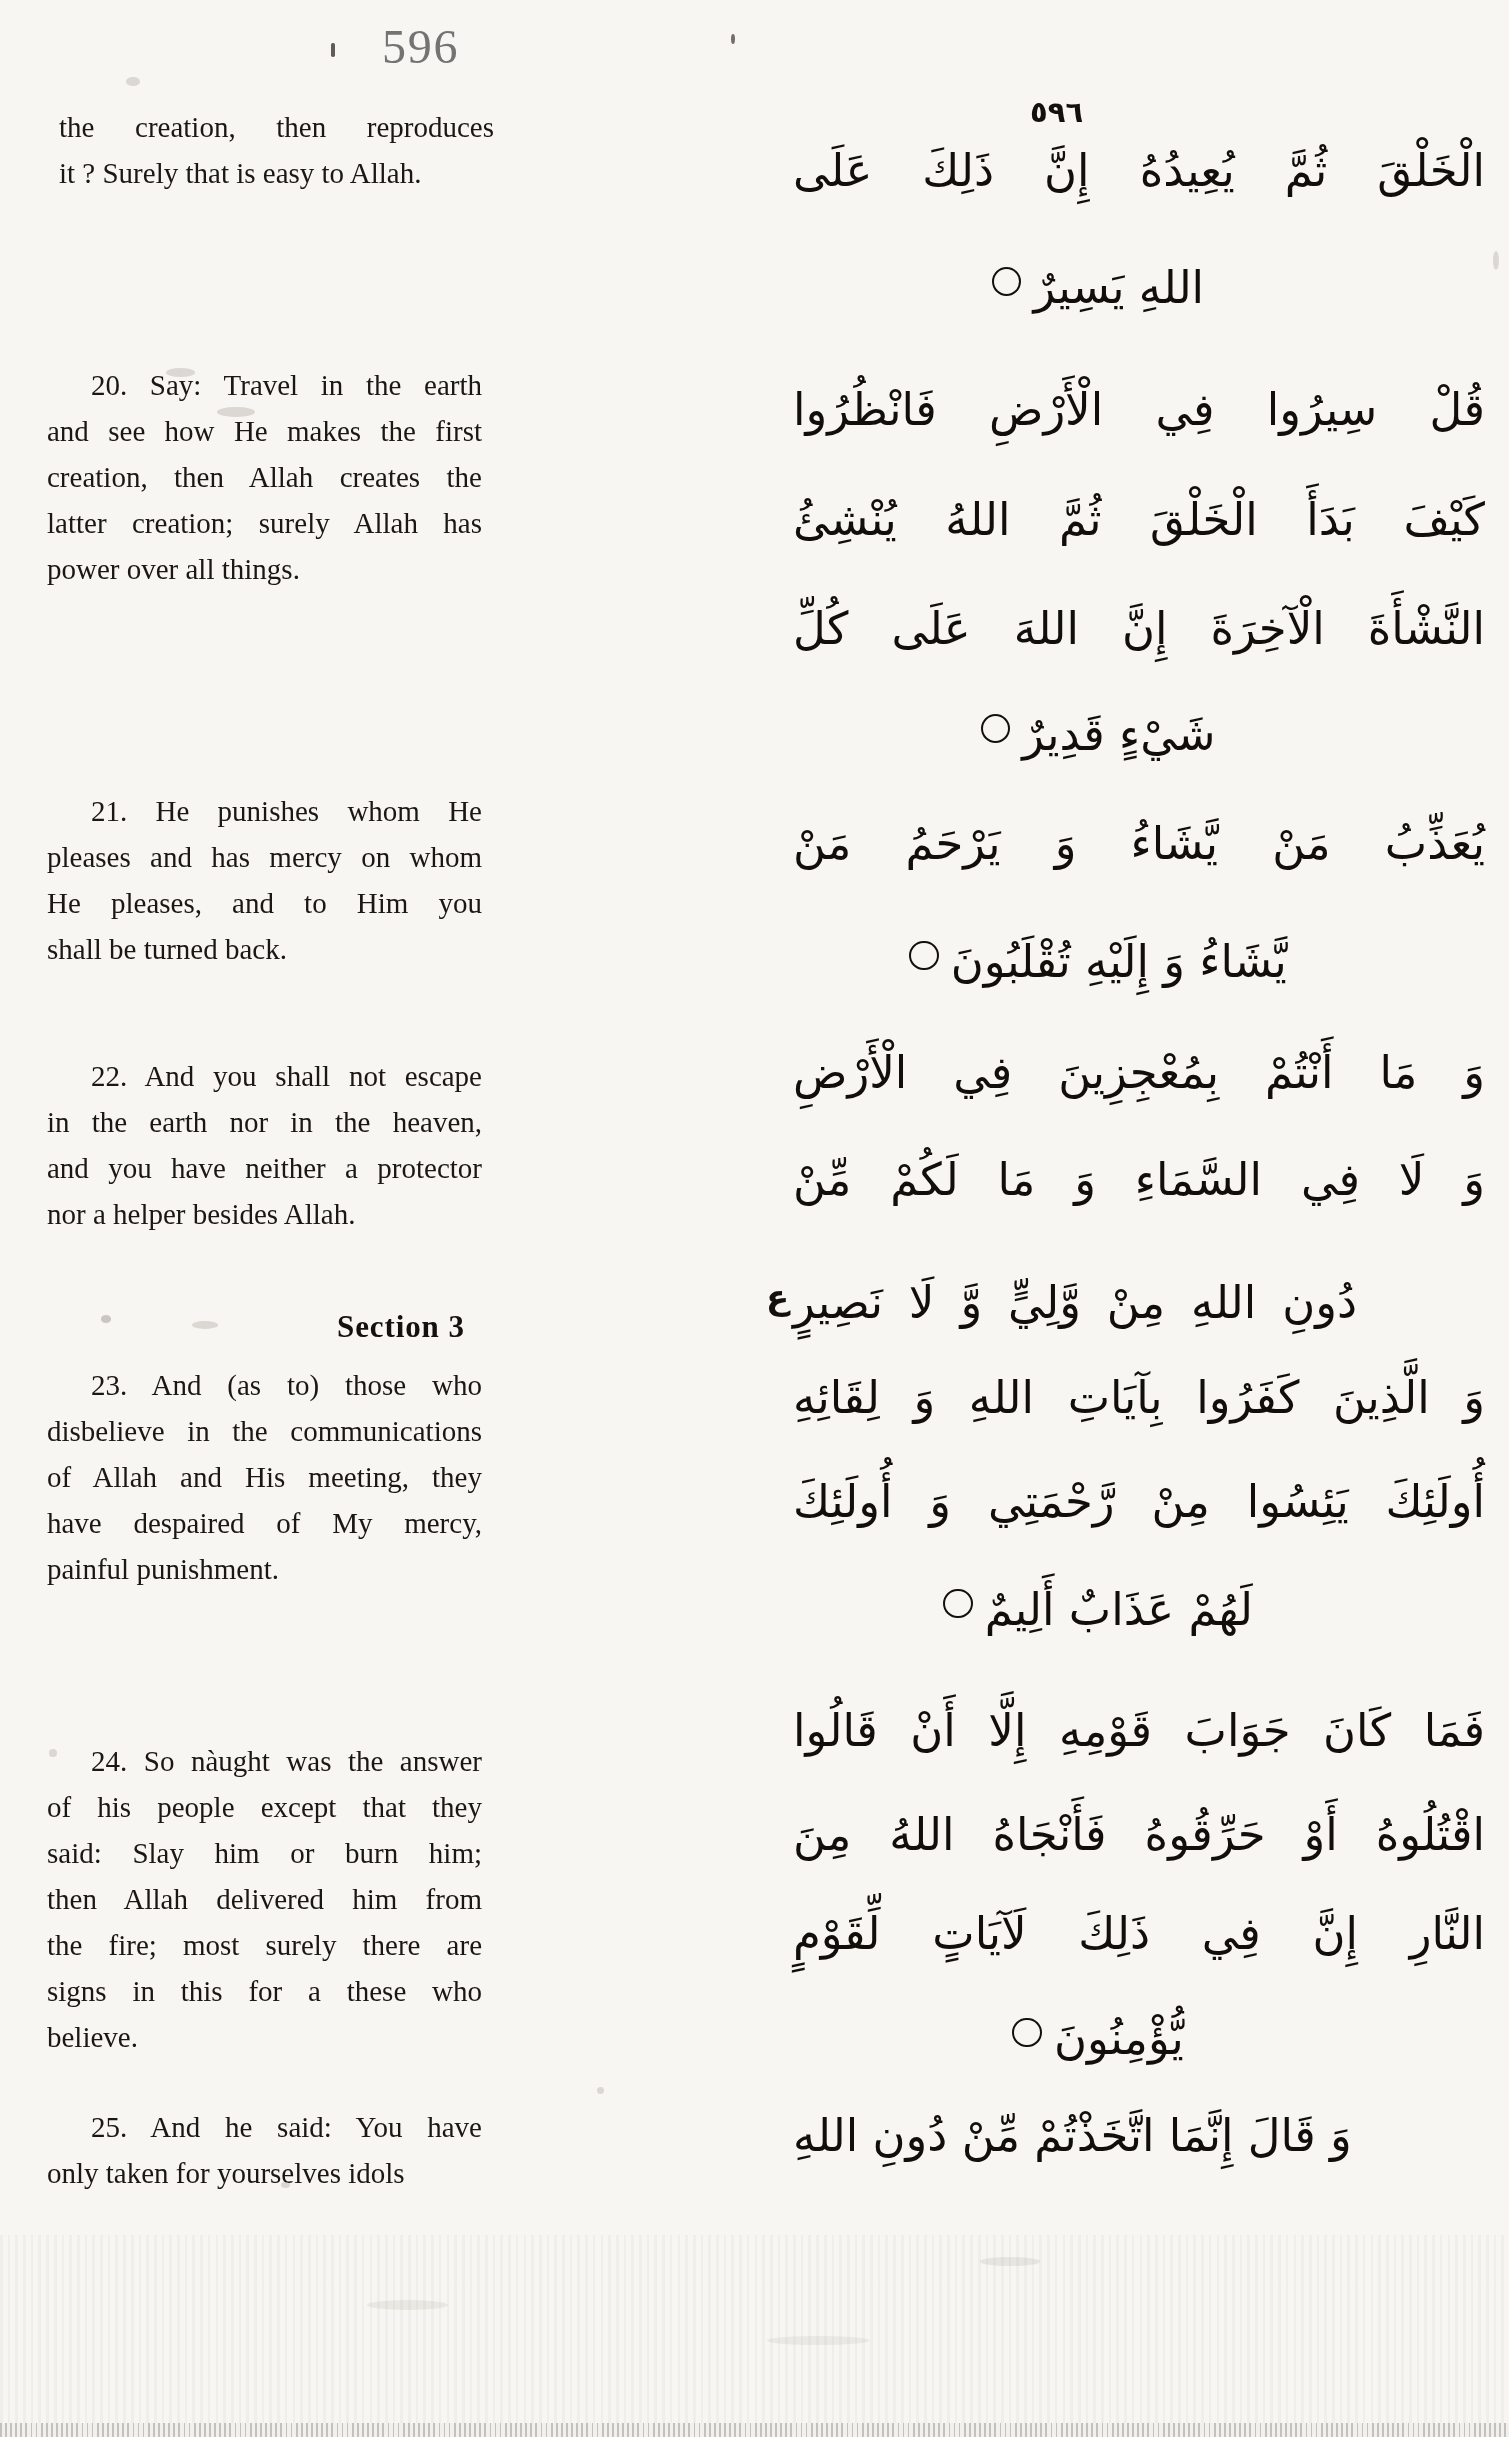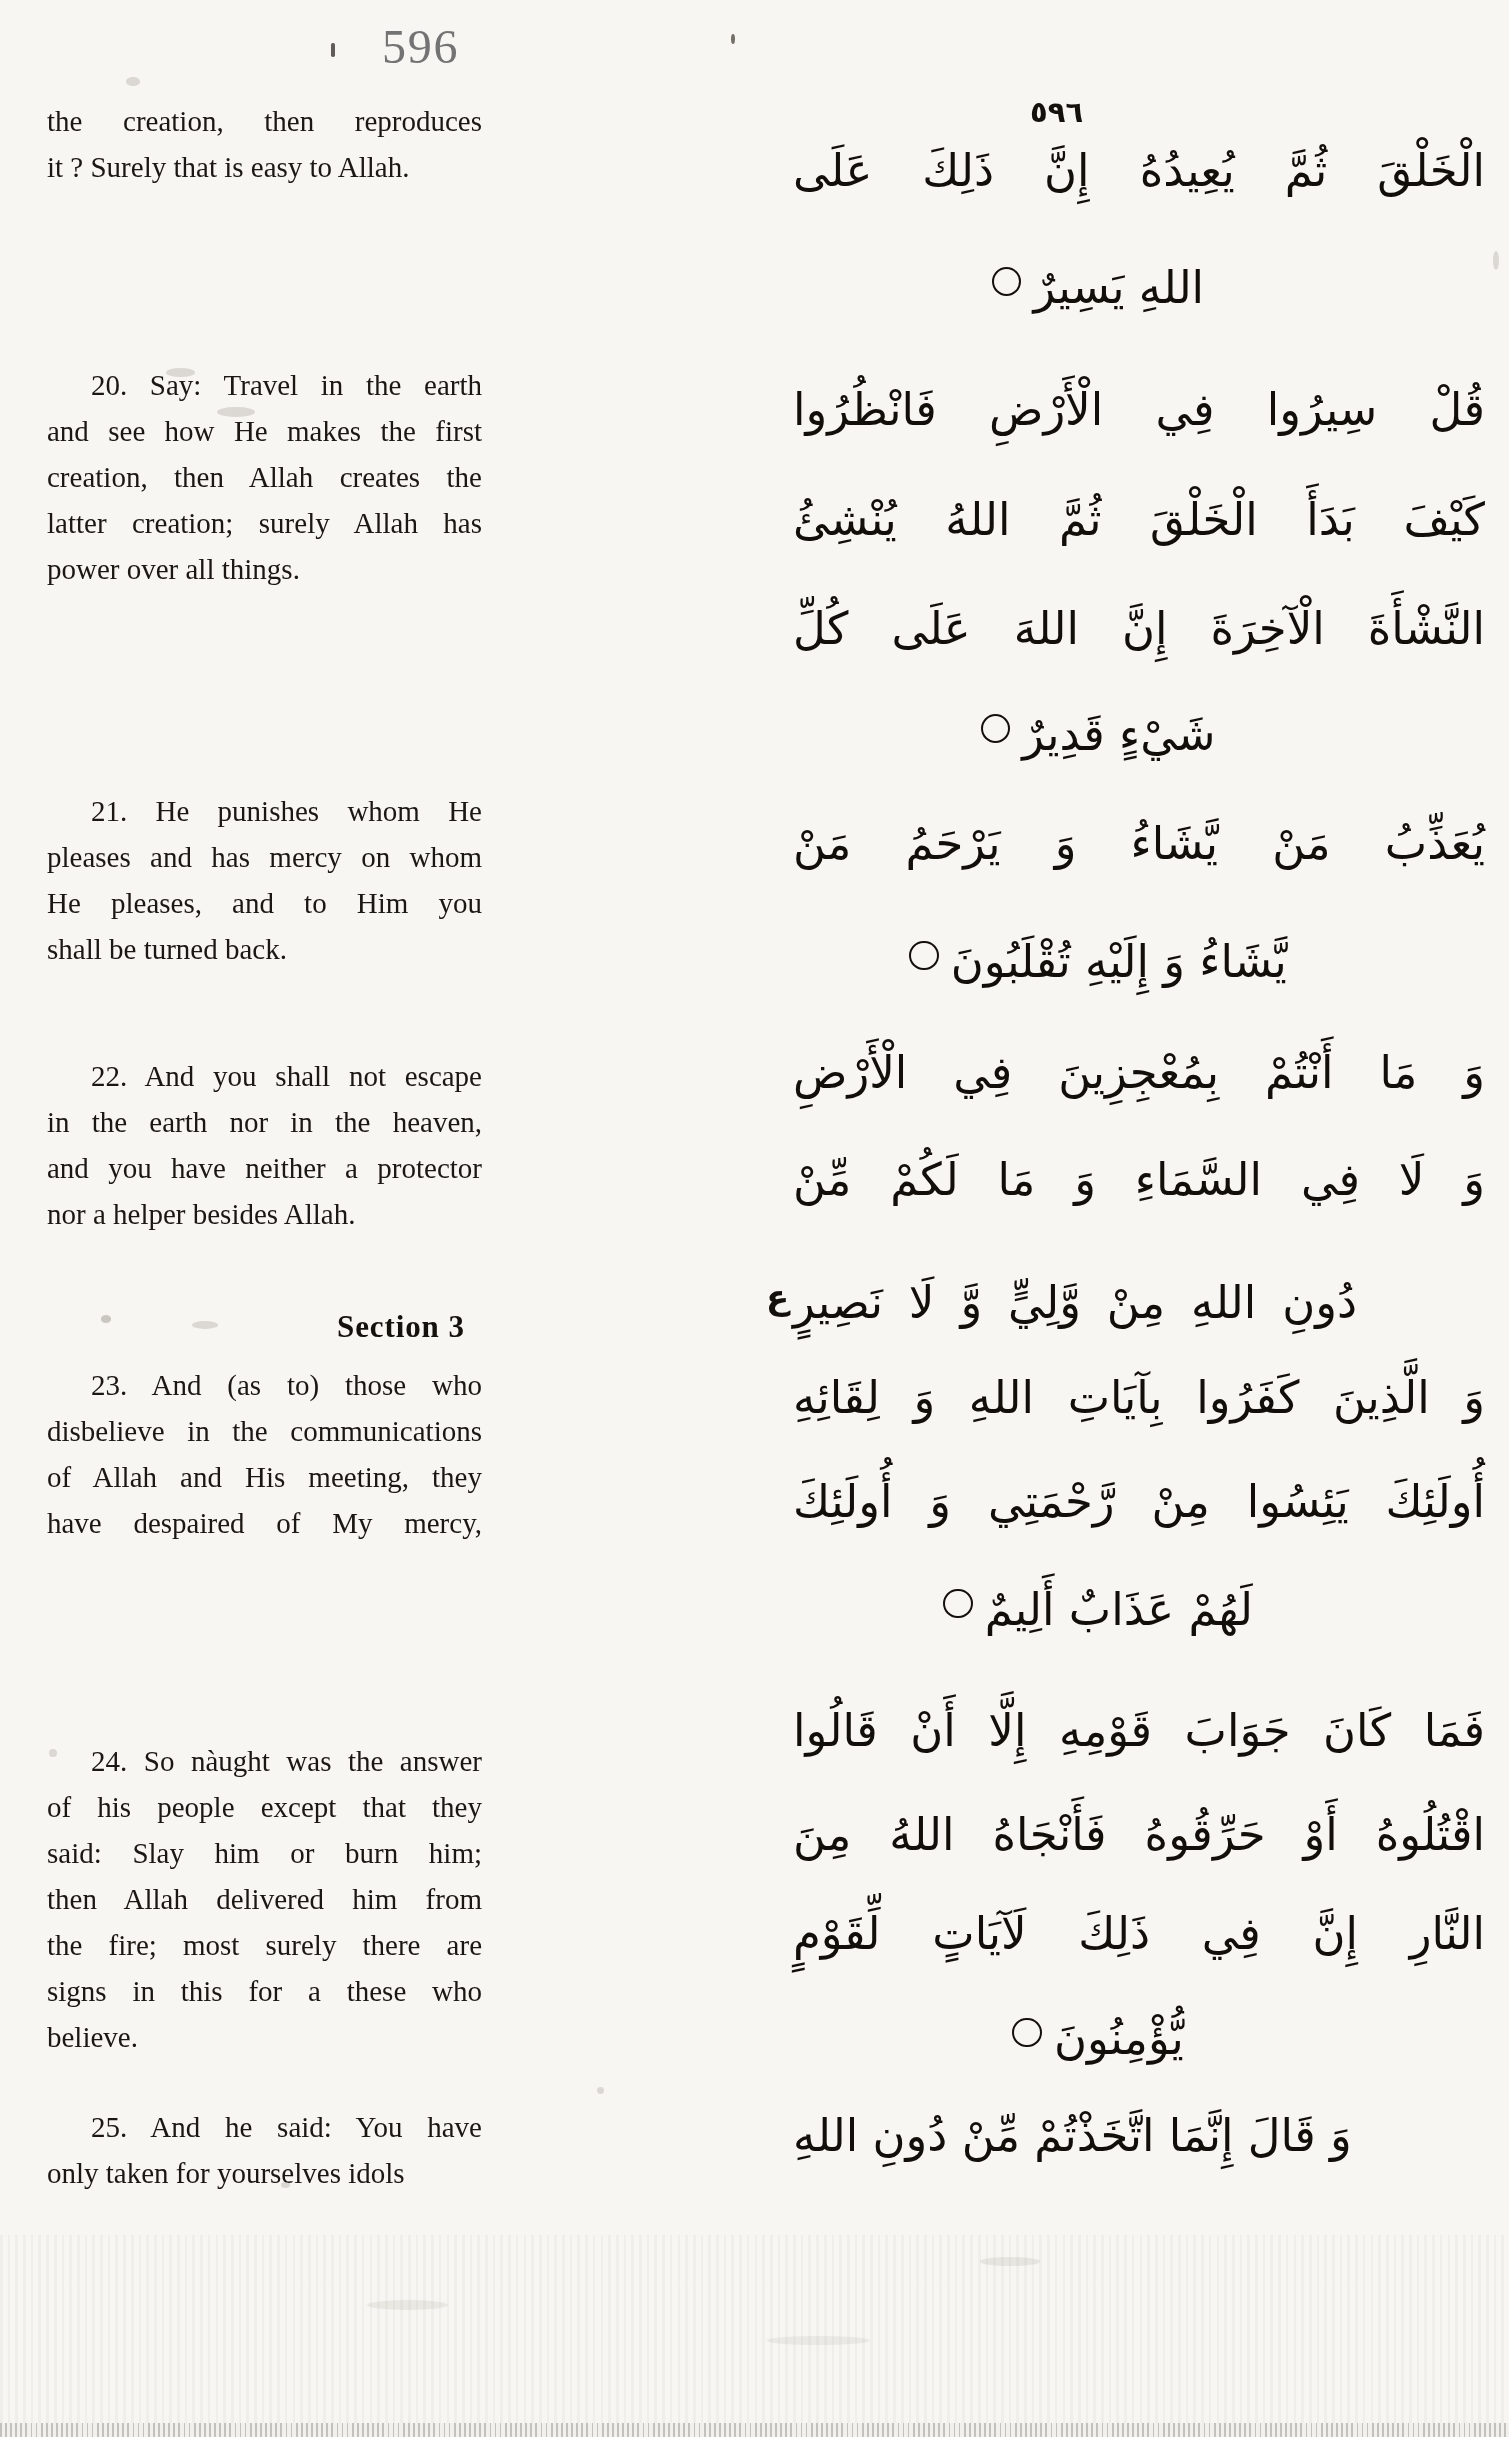--- a/index.html
+++ b/index.html
@@ -10,21 +10,21 @@
     color:#17130e;
   }
   
   .en-col{
     position:absolute;left:47px;top:0;width:435px;height:2438px;
   }
   .en-para{position:absolute;left:0;width:435px;font-size:29px;line-height:46px;color:#1b1712;}
   .en-line{text-align:justify;text-align-last:left;white-space:normal;}
   .en-line.just{text-align-last:justify;}
   .en-line.indent{text-indent:44px;}
-  .p1{top:98px;}
+  .p1{top:104px;margin-left:12px;}
   .p2{top:362px;}
   .p3{top:788px;}
   .p4{top:1053px;}
   .p5{top:1362px;}
   .p6{top:1738px;}
   .p7{top:2104px;}
   .section-heading{
     position:absolute;left:290px;top:1309px;
     font-size:31px;font-weight:bold;color:#15110c;letter-spacing:0.9px;
   }
@@ -132,20 +132,21 @@
       <div class="en-line just indent">22. And you shall not escape</div>
       <div class="en-line just">in the earth nor in the heaven,</div>
       <div class="en-line just">and you have neither a protector</div>
       <div class="en-line">nor a helper besides Allah.</div>
     </div>
     <div class="en-para p5">
       <div class="en-line just indent">23. And (as to) those who</div>
       <div class="en-line just">disbelieve in the communications</div>
       <div class="en-line just">of Allah and His meeting, they</div>
       <div class="en-line just">have despaired of My mercy,</div>
+      <div class="en-line">painful punishment.</div>
     </div>
     <div class="en-para p6">
       <div class="en-line just indent">24. So nàught was the answer</div>
       <div class="en-line just">of his people except that they</div>
       <div class="en-line just">said: Slay him or burn him;</div>
       <div class="en-line just">then Allah delivered him from</div>
       <div class="en-line just">the fire; most surely there are</div>
       <div class="en-line just">signs in this for a these who</div>
       <div class="en-line">believe.</div>
     </div>

